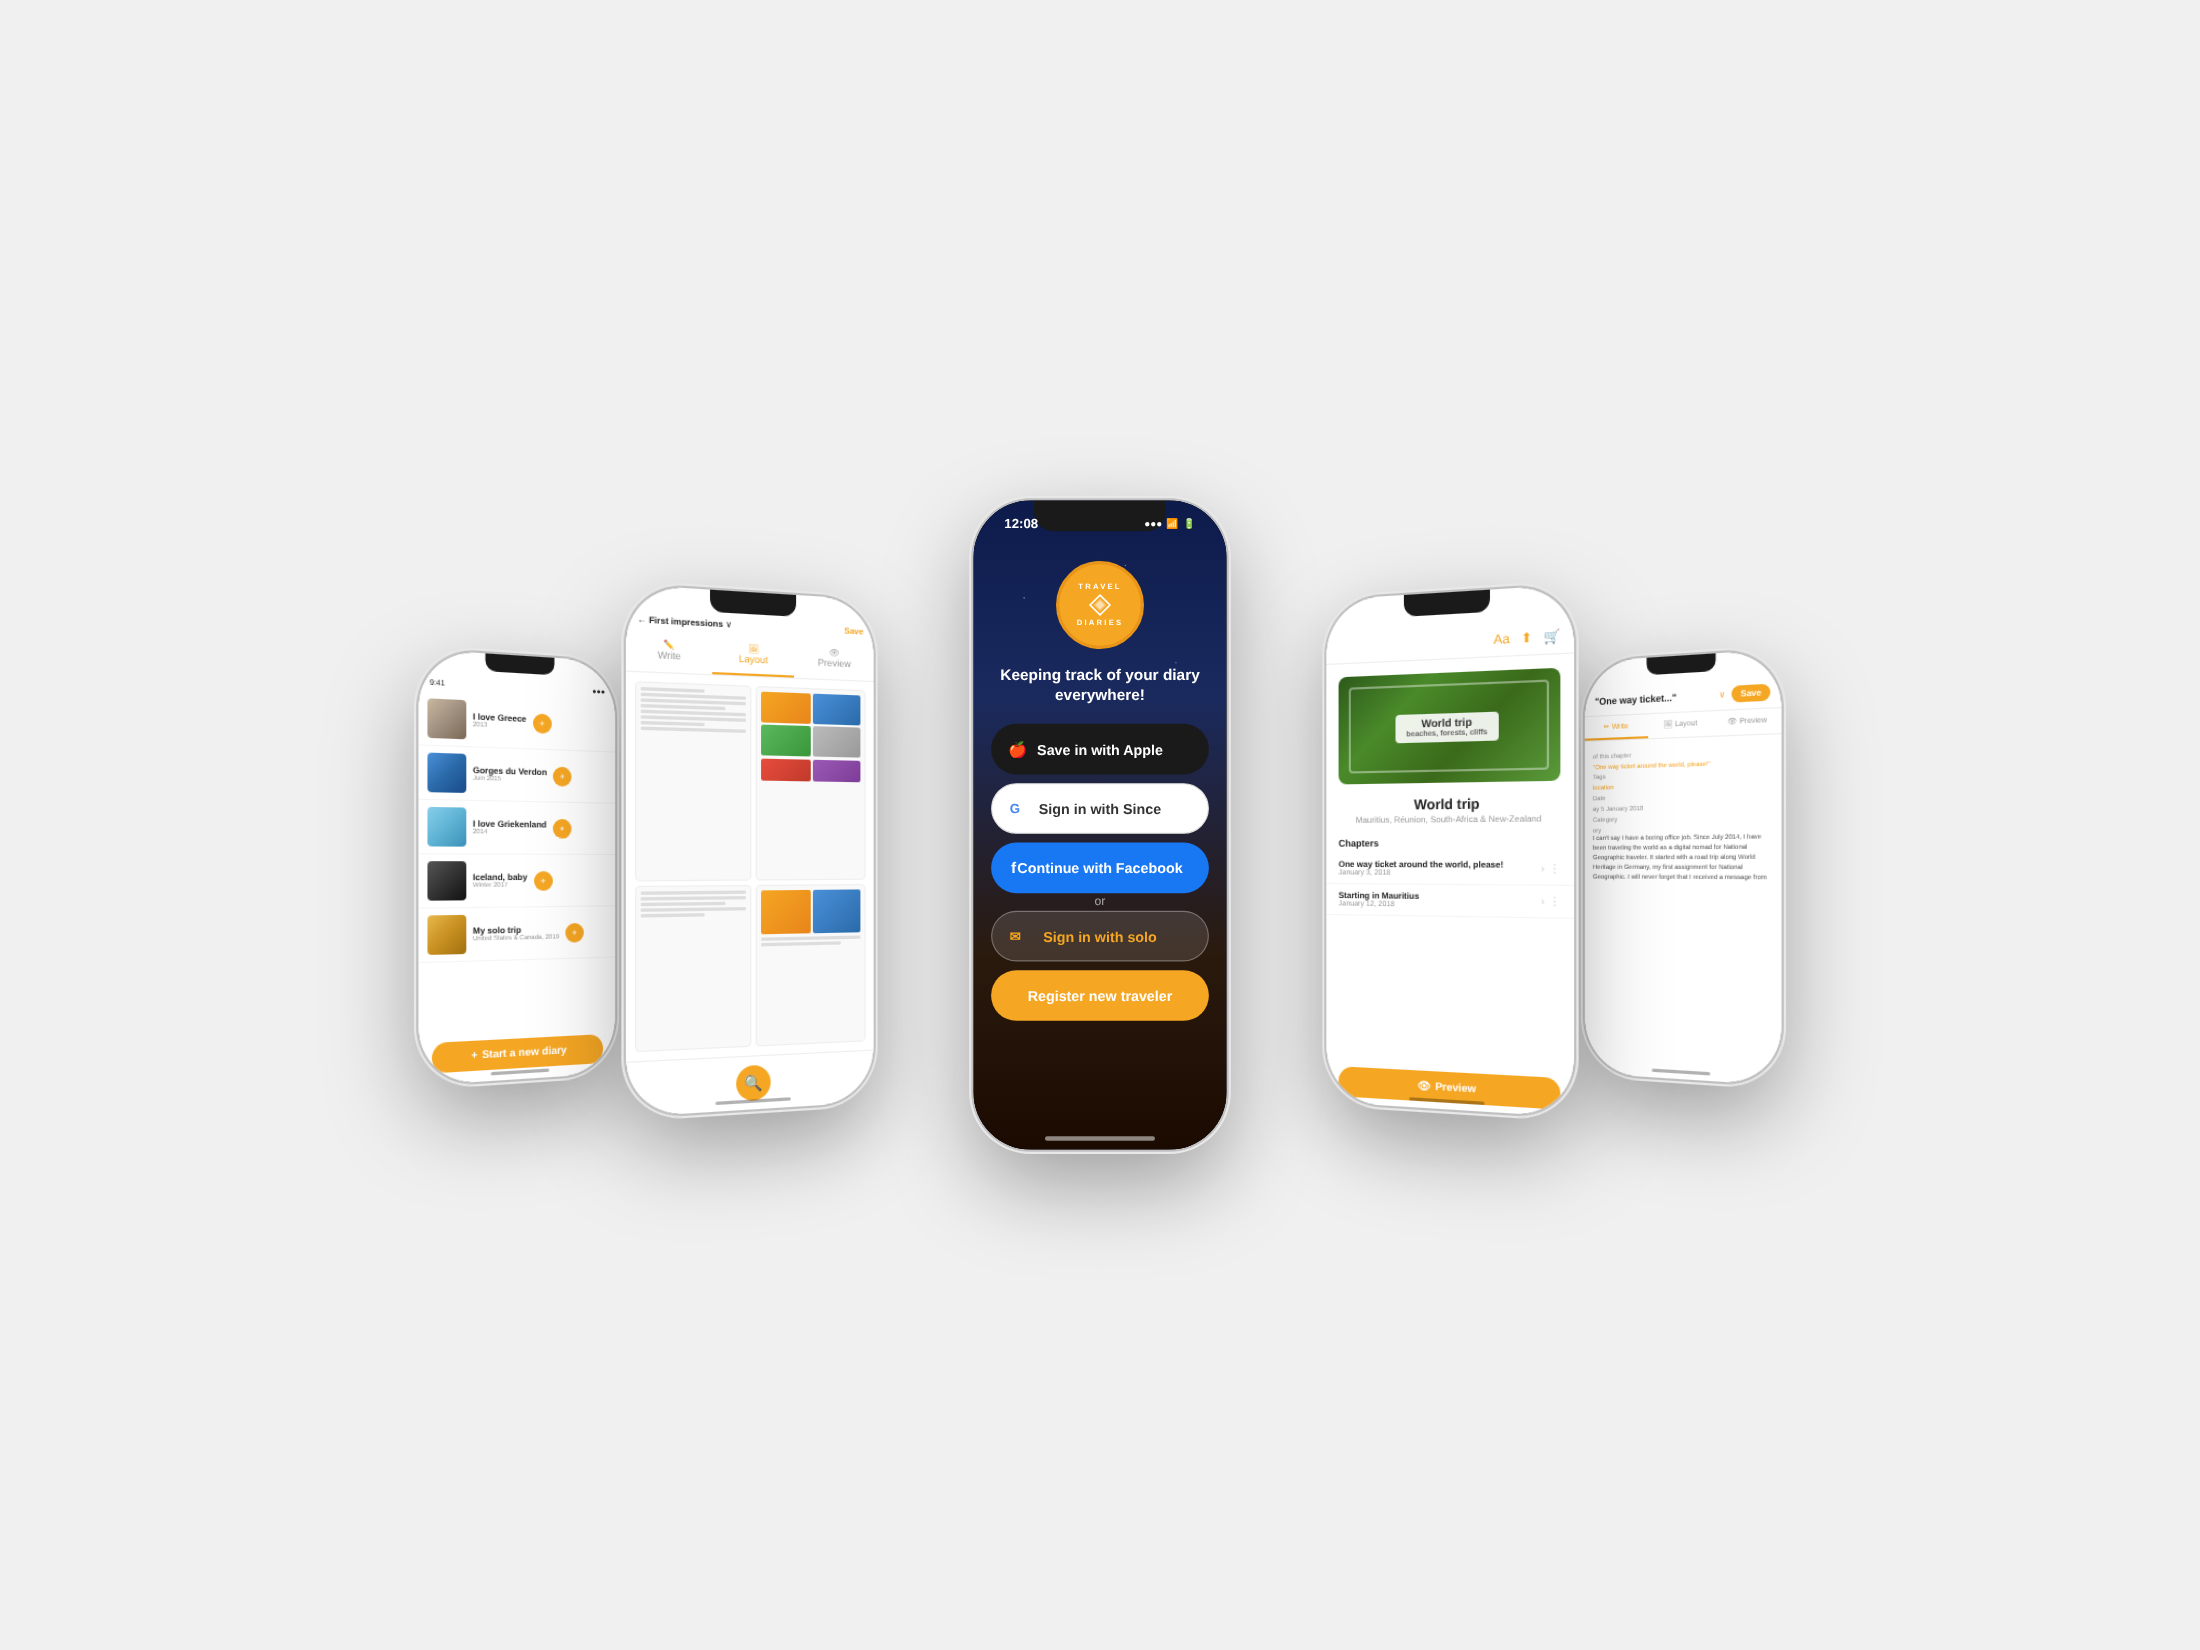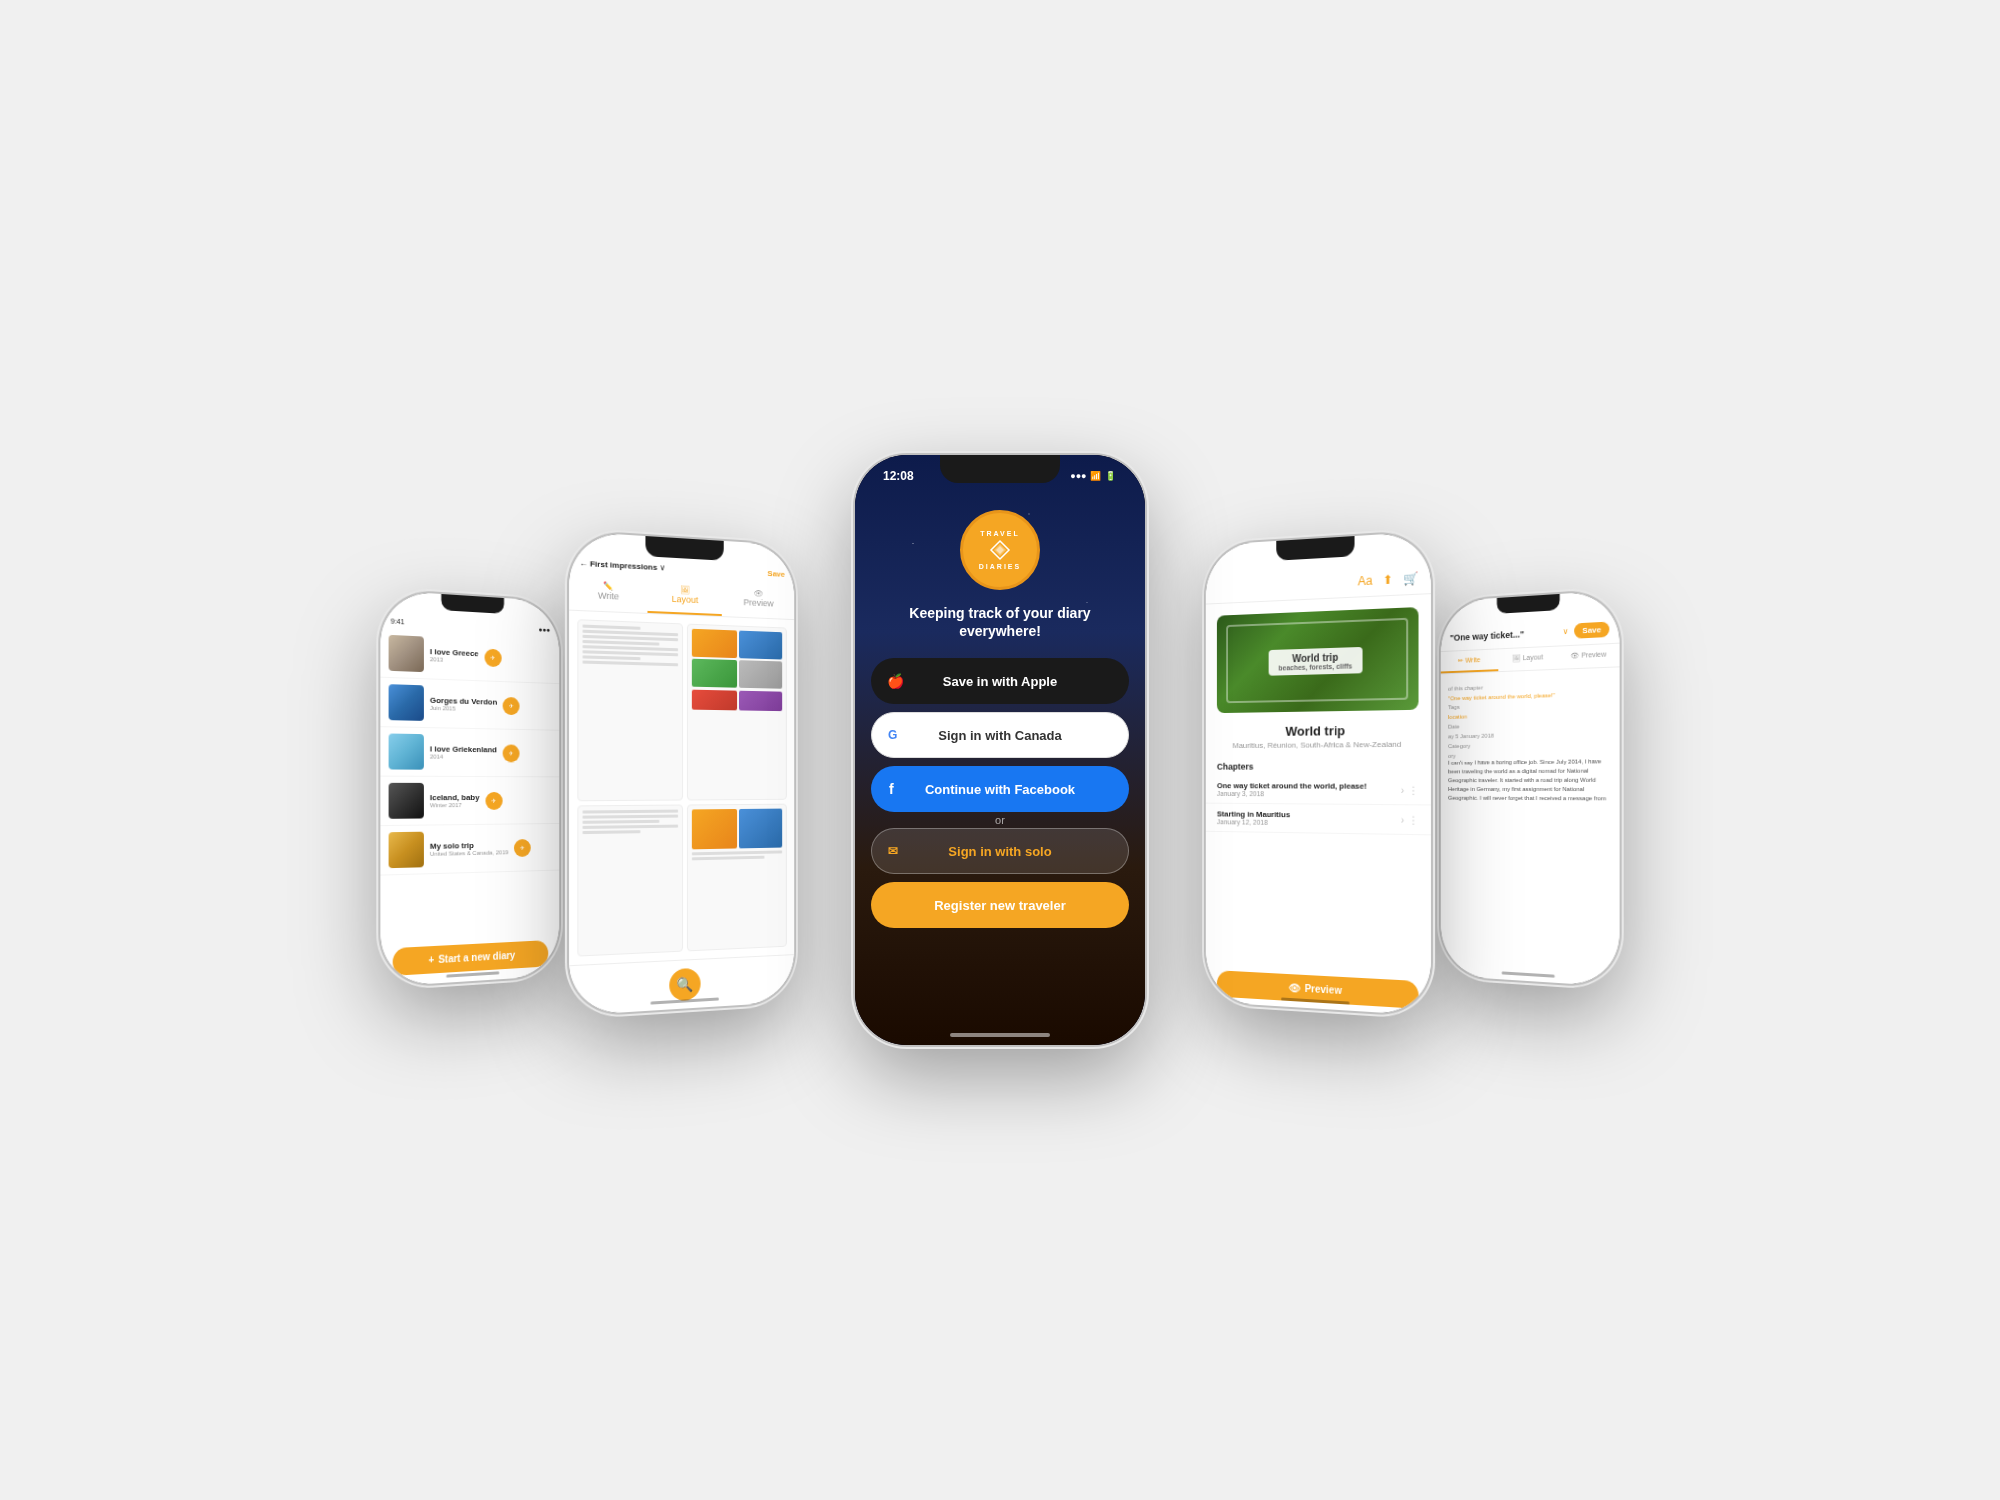--- a/index.html
+++ b/index.html
@@ -65,21 +65,21 @@
       right: -4px;
       top: 120px;
       width: 4px;
       height: 60px;
       background: #b0b0b0;
       border-radius: 0 3px 3px 0;
     }
 
     
     .phone-center {
-      width: 290px;
+      width: 230px;
       height: 590px;
       z-index: 10;
       top: 50%;
       left: 50%;
       transform: translate(-50%, -50%);
     }
 
     .phone-center .phone-inner {
       background: #0a0a2e;
     }
@@ -976,21 +976,21 @@
 
         <div class="auth-buttons">
 
           <button class="btn-auth btn-apple">
             <span class="btn-icon">🍎</span>
             <span>Save in with Apple</span>
           </button>
 
           <button class="btn-auth btn-google">
             <span class="btn-icon" style="font-size:12px;font-weight:900;color:#4285f4;font-family:Arial">G</span>
-            <span>Sign in with Canada</span>
+            <span>Sign in with Since</span>
           </button>
 
           <button class="btn-auth btn-facebook">
             <span class="btn-icon fb-f" style="color:#fff">f</span>
             <span>Continue with Facebook</span>
           </button>
         </div>
 
         <div class="or-divider">
           <div class="or-line"></div>

